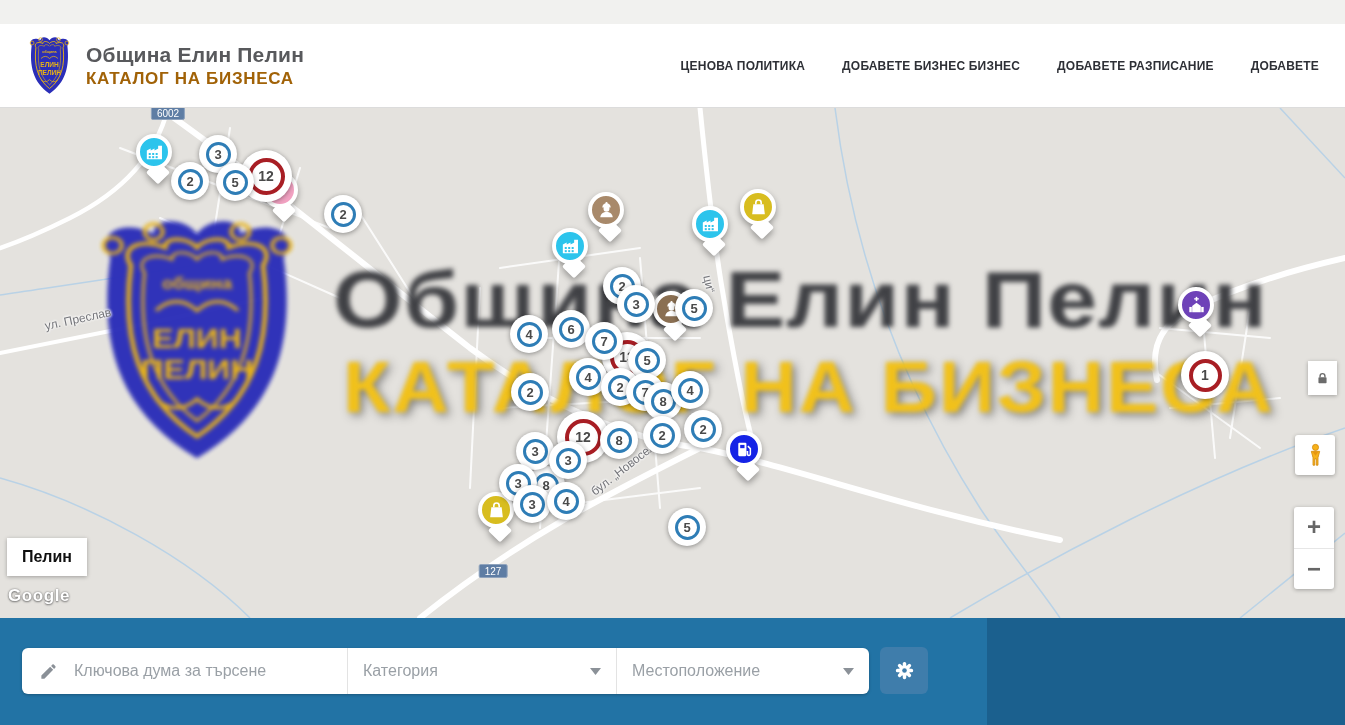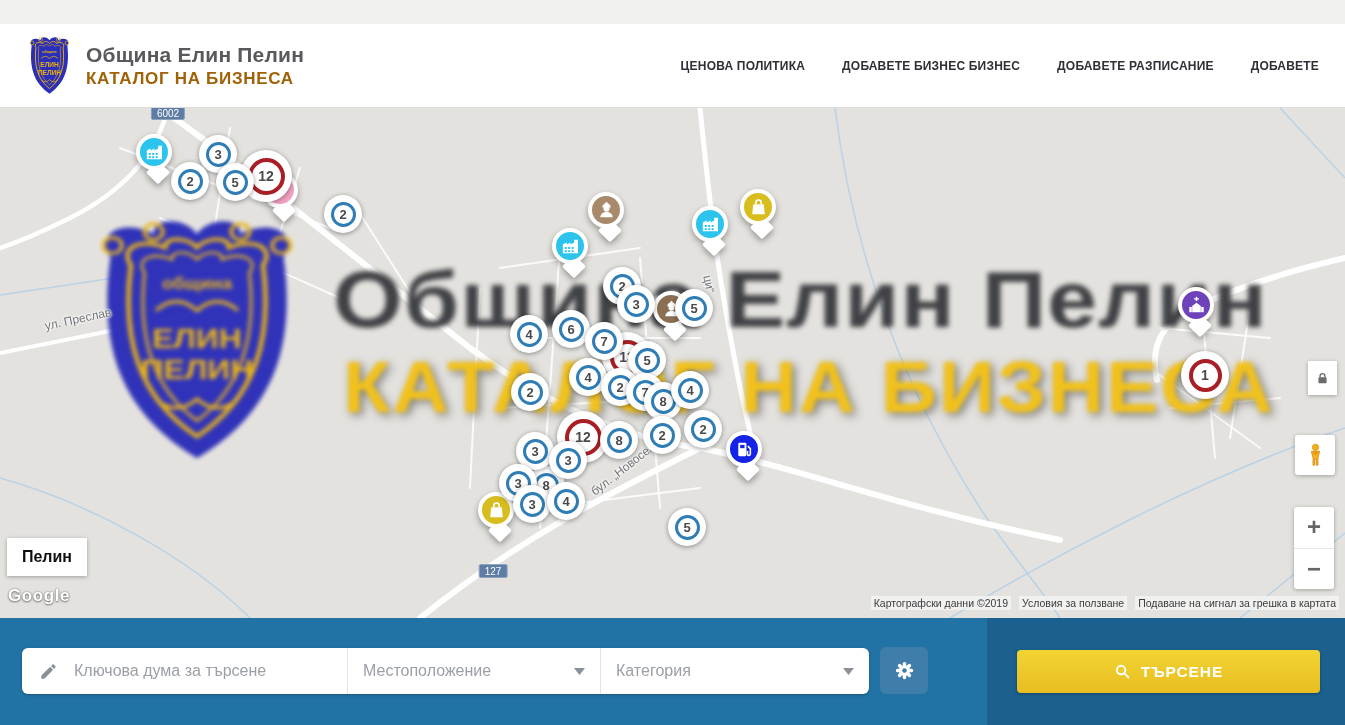--- a/index.html
+++ b/index.html
@@ -185,25 +185,20 @@
     <path d="M32 48 q9 -9 18 0 q9 -9 18 0" fill="none" stroke="#e8b214" stroke-width="1.6"></path>
     <text x="50" y="67" text-anchor="middle" font-size="14" font-weight="bold" fill="#e8b214">ЕЛИН</text>
     <text x="50" y="83" text-anchor="middle" font-size="14" font-weight="bold" fill="#e8b214">ПЕЛИН</text>
     <path d="M32 93 q9 9 18 0 q9 9 18 0" fill="none" stroke="#e8b214" stroke-width="1.6"></path>
   </svg>
   <div class="wm wm-line1">Община Елин Пелин</div>
   <div class="wm wm-line2">КАТАЛОГ НА БИЗНЕСА</div>
 
   <div class="mt-btn mt-map">Пелин</div>
   <div class="glogo">Google</div>
-  <div class="attr" id="attr">
-      <span>Картографски данни ©2019</span>
-      <span style="cursor: pointer;">Условия за ползване</span>
-      <span style="cursor: pointer;">Подаване на сигнал за грешка в картата</span>
-    </div>
 
   <div class="lock-btn">
     <svg viewBox="0 0 24 24" width="15" fill="#6b6b6b">
         <path d="M7 10V8a5 5 0 0 1 10 0v2h-2.2V8a2.8 2.8 0 0 0-5.6 0v2z"></path>
         <rect x="5.5" y="10" width="13" height="9.5" rx="1.2"></rect>
       </svg>
   </div>
   <div class="pegman">
     <svg viewBox="0 0 24 24" width="27">
       <circle cx="12" cy="4.8" r="2.7" fill="#f7b219" stroke="#d78e14" stroke-width=".8"></circle>
@@ -435,45 +430,38 @@
 
 <div class="bottom">
   <div class="bottom-right"></div>
   <div class="search-group">
     <div class="sg-key">
       <svg viewBox="0 0 24 24" width="19" height="19" fill="#8a9097">
           <path d="M3 17.2V21h3.8L17.9 9.9l-3.8-3.8L3 17.2zM20.7 7.1a1.3 1.3 0 0 0 0-1.8l-2-2a1.3 1.3 0 0 0-1.8 0l-1.6 1.6 3.8 3.8 1.6-1.6z"></path>
         </svg>
       <input type="text" placeholder="Ключова дума за търсене" style="">
     </div>
+    <div class="sg-sel sg-cat">
+      <span class="ph">Категория</span>
+      <svg width="11" height="7" viewBox="0 0 11 7" fill="#8b9198">
+          <path d="M0 0h11L5.5 7z"></path>
+        </svg>
+    </div>
     <div class="sg-sel sg-loc">
       <span class="ph">Местоположение</span>
-      <svg width="11" height="7" viewBox="0 0 11 7" fill="#8b9198">
-          <path d="M0 0h11L5.5 7z"></path>
-        </svg>
-    </div>
-    <div class="sg-sel sg-cat">
-      <span class="ph">Категория</span>
       <svg width="11" height="7" viewBox="0 0 11 7" fill="#8b9198">
           <path d="M0 0h11L5.5 7z"></path>
         </svg>
     </div>
   </div>
   <div class="gear-btn">
     <svg viewBox="0 0 24 24" width="23" height="23">
       <g fill="#fff">
         <rect x="10.2" y="3" width="3.6" height="18" rx="1.6"></rect>
         <rect x="10.2" y="3" width="3.6" height="18" rx="1.6" transform="rotate(45 12 12)"></rect>
         <rect x="10.2" y="3" width="3.6" height="18" rx="1.6" transform="rotate(90 12 12)"></rect>
         <rect x="10.2" y="3" width="3.6" height="18" rx="1.6" transform="rotate(135 12 12)"></rect>
         <circle cx="12" cy="12" r="5.6"></circle>
       </g>
       <circle cx="12" cy="12" r="2.4" fill="#3f7dab"></circle>
     </svg>
   </div>
-  <button class="search-btn">
-    <svg viewBox="0 0 24 24" width="17" height="17" fill="none" stroke="#fff" stroke-width="2.8">
-        <circle cx="10" cy="10" r="6"></circle>
-        <path d="M14.6 14.6 21 21"></path>
-      </svg>
-    <span>ТЪРСЕНЕ</span>
-  </button>
 </div>
 
 </body></html>

